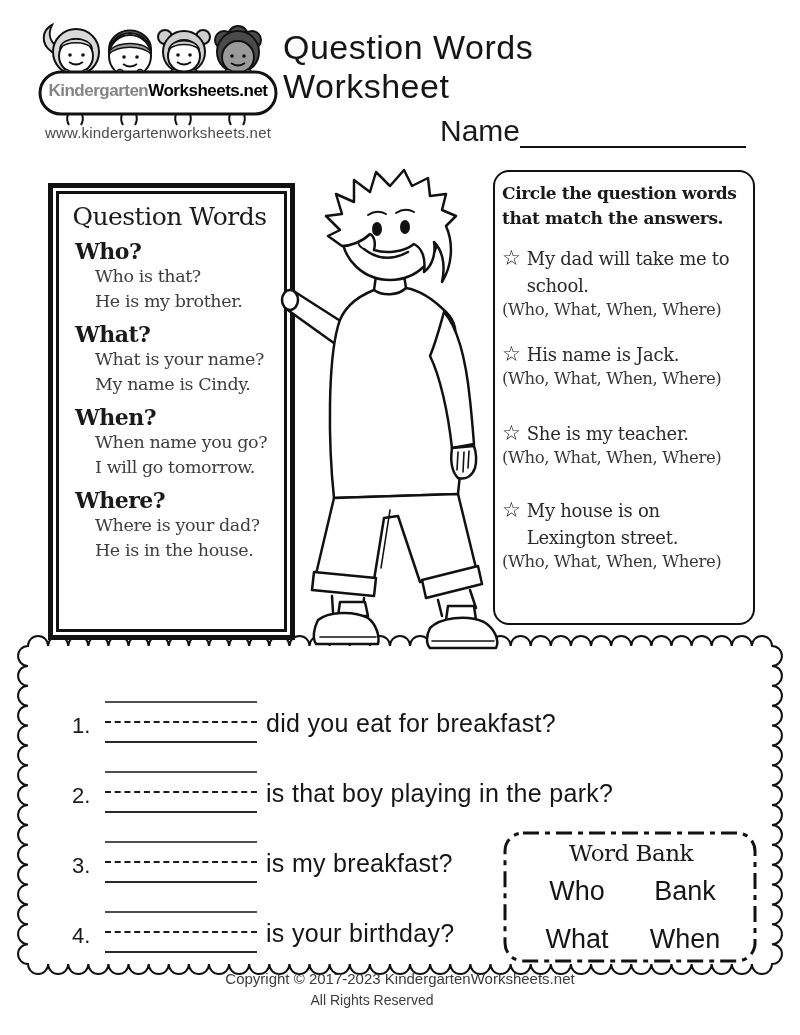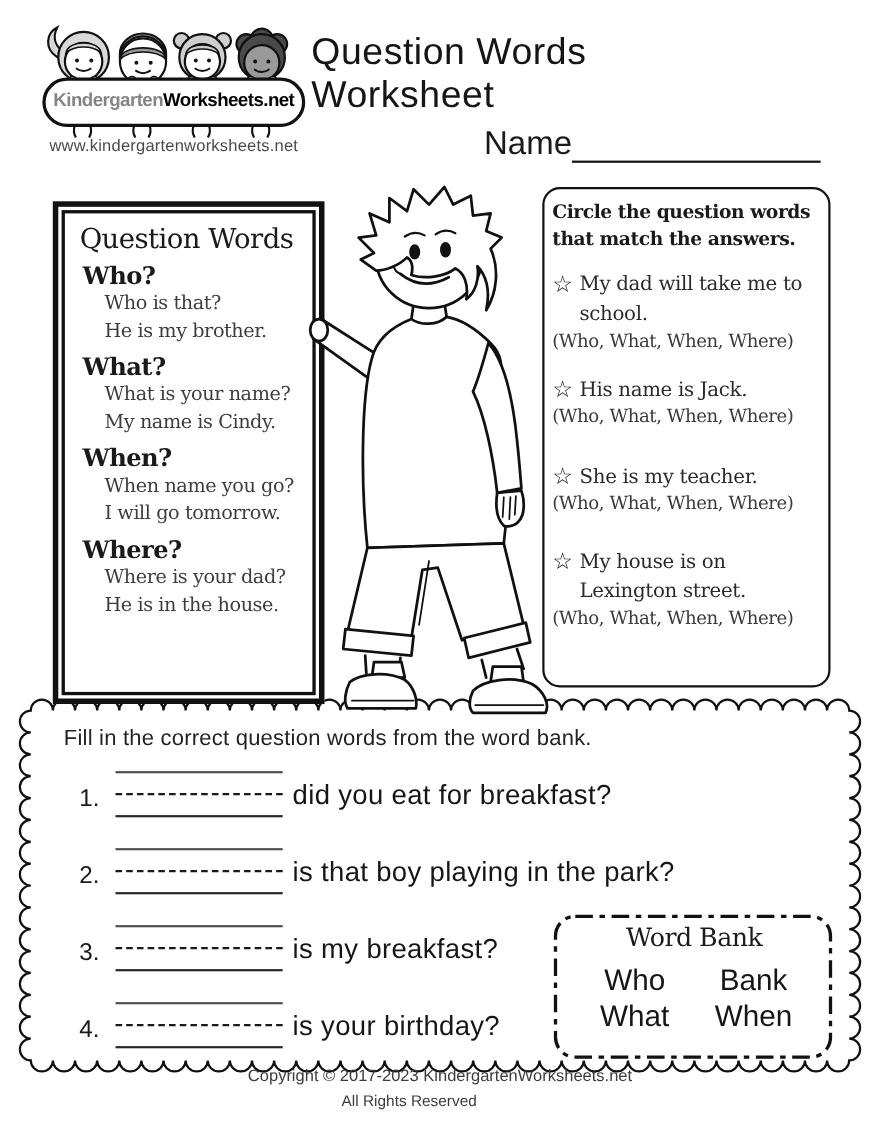--- a/index.html
+++ b/index.html
@@ -63,21 +63,21 @@
   .bl-mid{top:20px;border-top:2px dashed #1a1a1a;}
   .bl-bot{top:40px;border-top:2px solid #2a2a2a;}
   .q-text{position:absolute;left:206px;top:8px;font-size:25px;color:#161616;
           letter-spacing:0.3px;white-space:nowrap;}
   #q1{top:701px;} #q2{top:771px;} #q3{top:841px;} #q4{top:911px;}
   
   #wordbank-svg{position:absolute;left:501px;top:829px;width:260px;height:138px;z-index:1;}
   #wb-title{position:absolute;left:505px;top:840px;width:252px;text-align:center;
             font-family:var(--slab);font-size:23px;color:#1a1a1a;letter-spacing:-0.5px;z-index:2;}
   #wb-words{position:absolute;left:523px;top:876px;width:216px;display:grid;
-            grid-template-columns:1fr 1fr;justify-items:center;row-gap:2px;
+            grid-template-columns:1fr 1fr;justify-items:center;row-gap:17px;
             font-size:27px;color:#161616;z-index:2;}
   
   #footer-1{position:absolute;left:0;top:970px;width:800px;text-align:center;
             font-size:15px;color:#3c3c3c;}
   #footer-2{position:absolute;left:0;top:992px;width:744px;text-align:center;
             font-size:14px;color:#3c3c3c;}
 </style>
 </head>
 <body>
 
@@ -252,21 +252,20 @@
         <span class="ci-text">My house is on Lexington street.</span>
       </div>
       <div class="ci-options">(Who, What, When, Where)</div>
     </div>
   </div>
 
   <svg id="scallop-svg" viewBox="0 0 768 344">
     <path fill="#fff" stroke="#111" stroke-width="2" d="M12,12a10.054054054054054,10.054054054054054 0 0 1 20.10810810810811,0a10.054054054054054,10.054054054054054 0 0 1 20.10810810810811,0a10.054054054054054,10.054054054054054 0 0 1 20.10810810810811,0a10.054054054054054,10.054054054054054 0 0 1 20.10810810810811,0a10.054054054054054,10.054054054054054 0 0 1 20.10810810810811,0a10.054054054054054,10.054054054054054 0 0 1 20.10810810810811,0a10.054054054054054,10.054054054054054 0 0 1 20.10810810810811,0a10.054054054054054,10.054054054054054 0 0 1 20.10810810810811,0a10.054054054054054,10.054054054054054 0 0 1 20.10810810810811,0a10.054054054054054,10.054054054054054 0 0 1 20.10810810810811,0a10.054054054054054,10.054054054054054 0 0 1 20.10810810810811,0a10.054054054054054,10.054054054054054 0 0 1 20.10810810810811,0a10.054054054054054,10.054054054054054 0 0 1 20.10810810810811,0a10.054054054054054,10.054054054054054 0 0 1 20.10810810810811,0a10.054054054054054,10.054054054054054 0 0 1 20.10810810810811,0a10.054054054054054,10.054054054054054 0 0 1 20.10810810810811,0a10.054054054054054,10.054054054054054 0 0 1 20.10810810810811,0a10.054054054054054,10.054054054054054 0 0 1 20.10810810810811,0a10.054054054054054,10.054054054054054 0 0 1 20.10810810810811,0a10.054054054054054,10.054054054054054 0 0 1 20.10810810810811,0a10.054054054054054,10.054054054054054 0 0 1 20.10810810810811,0a10.054054054054054,10.054054054054054 0 0 1 20.10810810810811,0a10.054054054054054,10.054054054054054 0 0 1 20.10810810810811,0a10.054054054054054,10.054054054054054 0 0 1 20.10810810810811,0a10.054054054054054,10.054054054054054 0 0 1 20.10810810810811,0a10.054054054054054,10.054054054054054 0 0 1 20.10810810810811,0a10.054054054054054,10.054054054054054 0 0 1 20.10810810810811,0a10.054054054054054,10.054054054054054 0 0 1 20.10810810810811,0a10.054054054054054,10.054054054054054 0 0 1 20.10810810810811,0a10.054054054054054,10.054054054054054 0 0 1 20.10810810810811,0a10.054054054054054,10.054054054054054 0 0 1 20.10810810810811,0a10.054054054054054,10.054054054054054 0 0 1 20.10810810810811,0a10.054054054054054,10.054054054054054 0 0 1 20.10810810810811,0a10.054054054054054,10.054054054054054 0 0 1 20.10810810810811,0a10.054054054054054,10.054054054054054 0 0 1 20.10810810810811,0a10.054054054054054,10.054054054054054 0 0 1 20.10810810810811,0a10.054054054054054,10.054054054054054 0 0 1 20.10810810810811,0a9.9375,9.9375 0 0 1 0,19.875a9.9375,9.9375 0 0 1 0,19.875a9.9375,9.9375 0 0 1 0,19.875a9.9375,9.9375 0 0 1 0,19.875a9.9375,9.9375 0 0 1 0,19.875a9.9375,9.9375 0 0 1 0,19.875a9.9375,9.9375 0 0 1 0,19.875a9.9375,9.9375 0 0 1 0,19.875a9.9375,9.9375 0 0 1 0,19.875a9.9375,9.9375 0 0 1 0,19.875a9.9375,9.9375 0 0 1 0,19.875a9.9375,9.9375 0 0 1 0,19.875a9.9375,9.9375 0 0 1 0,19.875a9.9375,9.9375 0 0 1 0,19.875a9.9375,9.9375 0 0 1 0,19.875a9.9375,9.9375 0 0 1 0,19.875a10.054054054054054,10.054054054054054 0 0 1 -20.10810810810811,0a10.054054054054054,10.054054054054054 0 0 1 -20.10810810810811,0a10.054054054054054,10.054054054054054 0 0 1 -20.10810810810811,0a10.054054054054054,10.054054054054054 0 0 1 -20.10810810810811,0a10.054054054054054,10.054054054054054 0 0 1 -20.10810810810811,0a10.054054054054054,10.054054054054054 0 0 1 -20.10810810810811,0a10.054054054054054,10.054054054054054 0 0 1 -20.10810810810811,0a10.054054054054054,10.054054054054054 0 0 1 -20.10810810810811,0a10.054054054054054,10.054054054054054 0 0 1 -20.10810810810811,0a10.054054054054054,10.054054054054054 0 0 1 -20.10810810810811,0a10.054054054054054,10.054054054054054 0 0 1 -20.10810810810811,0a10.054054054054054,10.054054054054054 0 0 1 -20.10810810810811,0a10.054054054054054,10.054054054054054 0 0 1 -20.10810810810811,0a10.054054054054054,10.054054054054054 0 0 1 -20.10810810810811,0a10.054054054054054,10.054054054054054 0 0 1 -20.10810810810811,0a10.054054054054054,10.054054054054054 0 0 1 -20.10810810810811,0a10.054054054054054,10.054054054054054 0 0 1 -20.10810810810811,0a10.054054054054054,10.054054054054054 0 0 1 -20.10810810810811,0a10.054054054054054,10.054054054054054 0 0 1 -20.10810810810811,0a10.054054054054054,10.054054054054054 0 0 1 -20.10810810810811,0a10.054054054054054,10.054054054054054 0 0 1 -20.10810810810811,0a10.054054054054054,10.054054054054054 0 0 1 -20.10810810810811,0a10.054054054054054,10.054054054054054 0 0 1 -20.10810810810811,0a10.054054054054054,10.054054054054054 0 0 1 -20.10810810810811,0a10.054054054054054,10.054054054054054 0 0 1 -20.10810810810811,0a10.054054054054054,10.054054054054054 0 0 1 -20.10810810810811,0a10.054054054054054,10.054054054054054 0 0 1 -20.10810810810811,0a10.054054054054054,10.054054054054054 0 0 1 -20.10810810810811,0a10.054054054054054,10.054054054054054 0 0 1 -20.10810810810811,0a10.054054054054054,10.054054054054054 0 0 1 -20.10810810810811,0a10.054054054054054,10.054054054054054 0 0 1 -20.10810810810811,0a10.054054054054054,10.054054054054054 0 0 1 -20.10810810810811,0a10.054054054054054,10.054054054054054 0 0 1 -20.10810810810811,0a10.054054054054054,10.054054054054054 0 0 1 -20.10810810810811,0a10.054054054054054,10.054054054054054 0 0 1 -20.10810810810811,0a10.054054054054054,10.054054054054054 0 0 1 -20.10810810810811,0a10.054054054054054,10.054054054054054 0 0 1 -20.10810810810811,0a9.9375,9.9375 0 0 1 0,-19.875a9.9375,9.9375 0 0 1 0,-19.875a9.9375,9.9375 0 0 1 0,-19.875a9.9375,9.9375 0 0 1 0,-19.875a9.9375,9.9375 0 0 1 0,-19.875a9.9375,9.9375 0 0 1 0,-19.875a9.9375,9.9375 0 0 1 0,-19.875a9.9375,9.9375 0 0 1 0,-19.875a9.9375,9.9375 0 0 1 0,-19.875a9.9375,9.9375 0 0 1 0,-19.875a9.9375,9.9375 0 0 1 0,-19.875a9.9375,9.9375 0 0 1 0,-19.875a9.9375,9.9375 0 0 1 0,-19.875a9.9375,9.9375 0 0 1 0,-19.875a9.9375,9.9375 0 0 1 0,-19.875a9.9375,9.9375 0 0 1 0,-19.875Z"></path>
   </svg>
 
-  <div id="fill-prompt">Fill in the correct question words from the word bank.</div>
 
   <div class="q-row" id="q1">
     <div class="q-num">1.</div>
     <div class="q-blank">
       <div class="bl bl-top"></div>
       <div class="bl bl-mid"></div>
       <div class="bl bl-bot"></div>
     </div>
     <div class="q-text">did you eat for breakfast?</div>
   </div>

